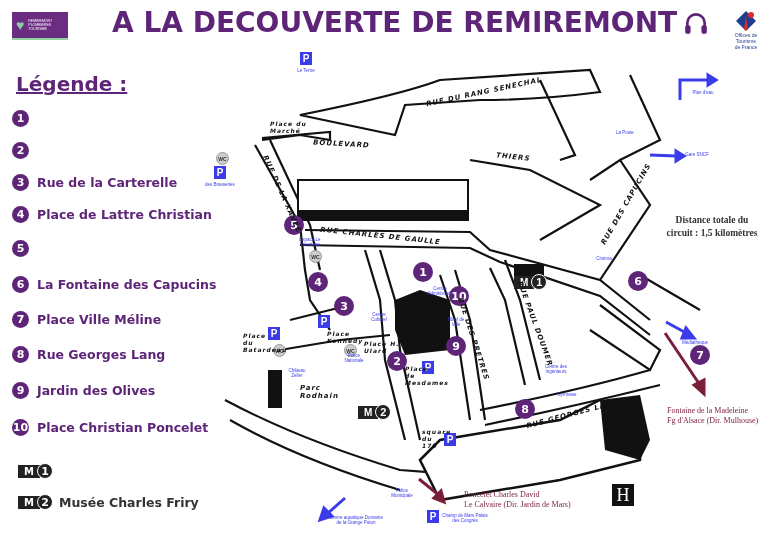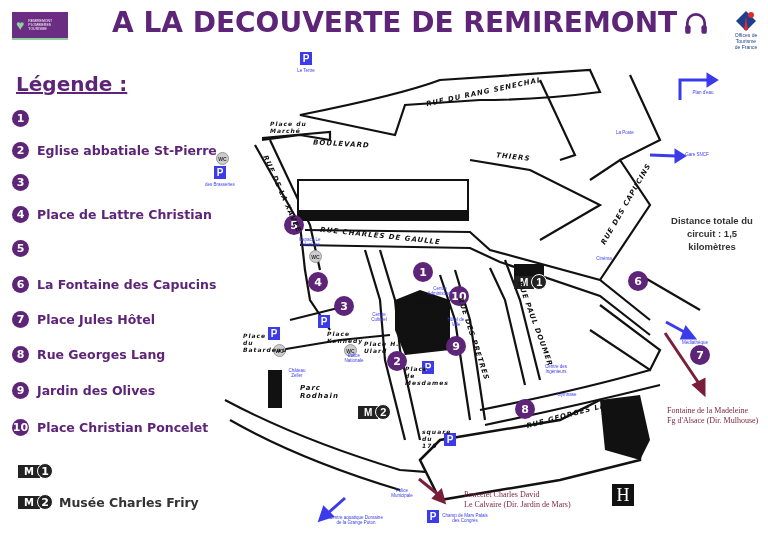--- a/index.html
+++ b/index.html
@@ -19,21 +19,21 @@
   .museum-item { left: 18px; display: flex; align-items: center; gap: 6px; font-size: 12.5px; font-weight: bold; color: #333; font-family: "DejaVu Sans", sans-serif; }
   .m-badge { display: flex; align-items: center; }
   .m-badge .m { background: #222; color: #fff; font-size: 10px; font-weight: bold; padding: 1px 6px; }
   .m-badge .n { width: 16px; height: 16px; border-radius: 50%; background: #222; color: #fff; font-size: 11px; font-weight: bold; display: flex; align-items: center; justify-content: center; margin-left: -3px; border: 1px solid #fff; }
   .marker { width: 20px; height: 20px; border-radius: 50%; background: #5d2477; color: #fff; font-size: 11px; font-weight: 900; display: flex; align-items: center; justify-content: center; font-family: "DejaVu Sans", sans-serif; }
   .park { width: 12px; height: 13px; background: #3b3bea; color: #fff; font-size: 10px; font-weight: bold; display: flex; align-items: center; justify-content: center; }
   .wc { width: 13px; height: 13px; border-radius: 50%; background: #ccc; border: 1px solid #999; font-size: 5px; font-weight: bold; display: flex; align-items: center; justify-content: center; color: #333; }
   .blue-lbl { font-size: 4.5px; color: #3b3bea; text-align: center; line-height: 5px; }
   .street { font-size: 7px; font-weight: bold; font-style: italic; color: #111; letter-spacing: 1px; font-family: "DejaVu Sans", sans-serif; }
   .red-lbl { font-size: 8px; color: #7a1f3a; font-family: "Liberation Serif", serif; line-height: 10px; }
-  .distance { left: 662px; top: 214px; width: 100px; text-align: center; font-size: 9.5px; font-weight: bold; color: #333; line-height: 13px; font-family: Liberation Sans, sans-serif; }
+  .distance { left: 662px; top: 214px; width: 100px; text-align: center; font-size: 9.5px; font-weight: bold; color: #333; line-height: 13px; font-family: Liberation Serif, serif; }
   .m-map { display: flex; align-items: center; }
   .hospital-h { width: 22px; height: 22px; background: #111; color: #fff; font-size: 18px; font-family: "Liberation Serif", serif; display: flex; align-items: center; justify-content: center; }
 </style>
 </head>
 <body>
 
 <div class="abs brand-logo">
   <span class="heart">♥</span>
   <span class="txt">REMIREMONT PLOMBIERES TOURISME</span>
 </div>
@@ -60,39 +60,39 @@
   <div class="lbl">de France</div>
 </div>
 
 <div class="abs legend-title">Légende :</div>
 
 <div class="abs legend-item" style="top:110px">
     <span class="num">1</span>
   </div>
 <div class="abs legend-item" style="top:142px">
     <span class="num">2</span>
-    <span>Eglise abbatiale St-Pierre</span>
   </div>
 <div class="abs legend-item" style="top:174px">
     <span class="num">3</span>
+    <span>Rue de la Carterelle</span>
   </div>
 <div class="abs legend-item" style="top:206px">
     <span class="num">4</span>
     <span>Place de Lattre Christian</span>
   </div>
 <div class="abs legend-item" style="top:240px">
     <span class="num">5</span>
   </div>
 <div class="abs legend-item" style="top:276px">
     <span class="num">6</span>
     <span>La Fontaine des Capucins</span>
   </div>
 <div class="abs legend-item" style="top:311px">
     <span class="num">7</span>
-    <span>Place Jules Hôtel</span>
+    <span>Place Ville Méline</span>
   </div>
 <div class="abs legend-item" style="top:346px">
     <span class="num">8</span>
     <span>Rue Georges Lang</span>
   </div>
 <div class="abs legend-item" style="top:382px">
     <span class="num">9</span>
     <span>Jardin des Olives</span>
   </div>
 <div class="abs legend-item" style="top:419px">

